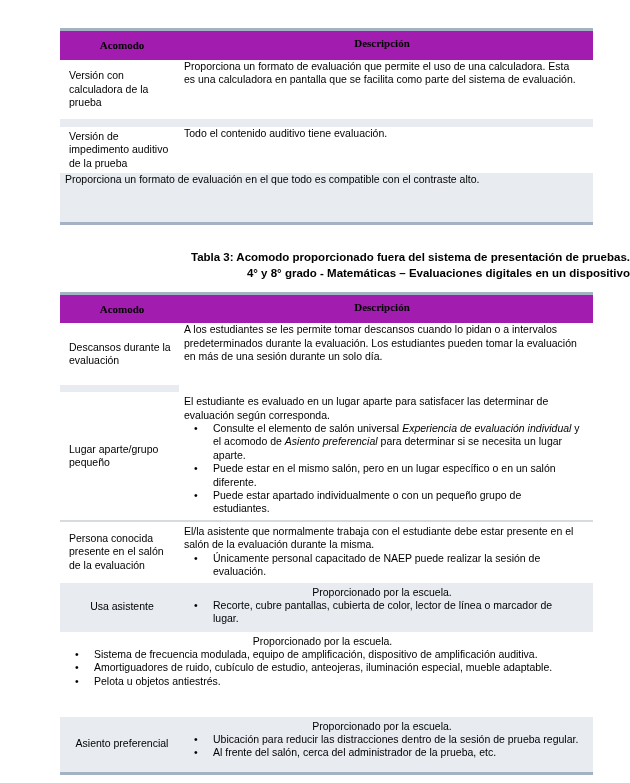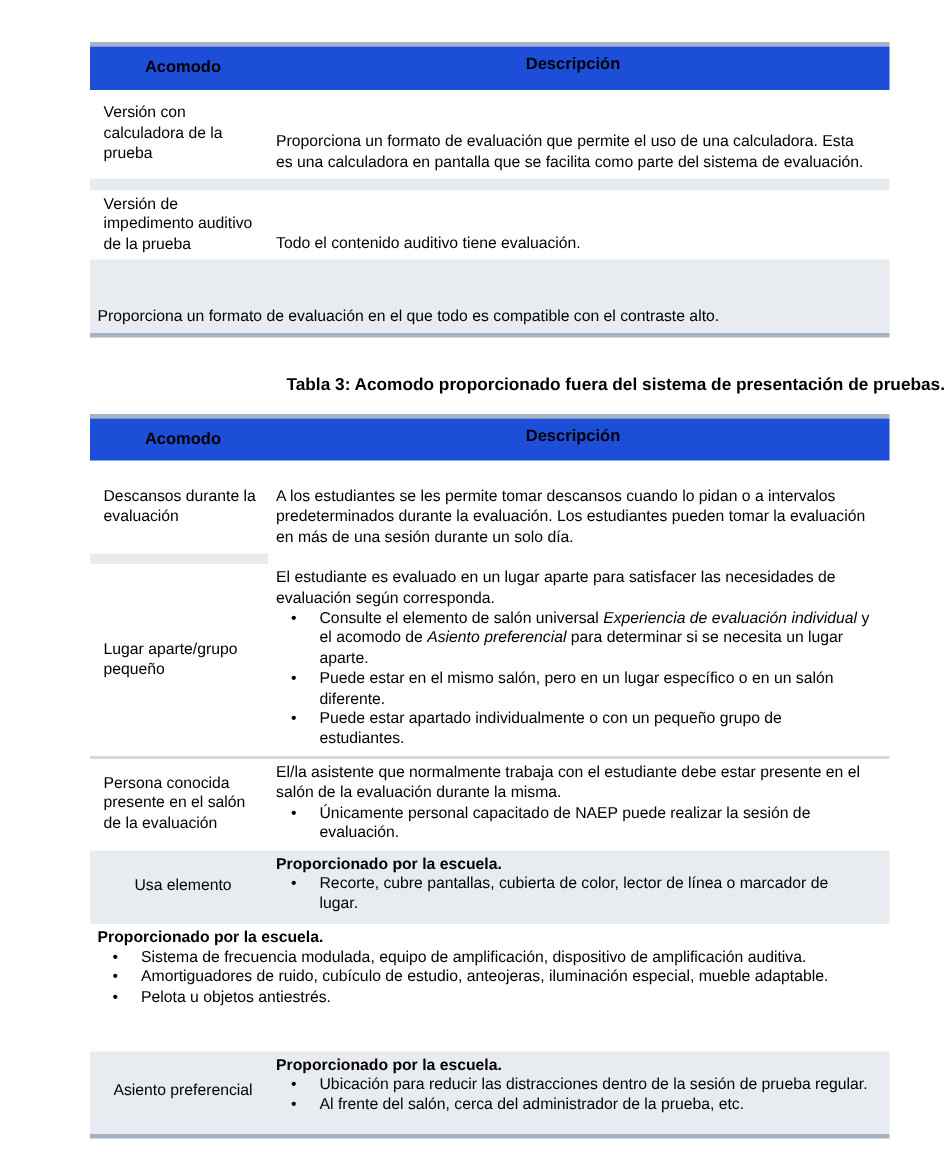--- a/index.html
+++ b/index.html
@@ -27,24 +27,24 @@
     flex: none; width: 119px;
     padding: 3px 4px 3px 9px;
     display: flex; align-items: center;
     font-size: 10.5px; line-height: 13.4px; justify-content: center;
   }
   .c2 {
     flex: 1 1 auto;
     padding: 0 13px 4px 5px;
     font-size: 10.5px; line-height: 13.4px;
   }
-  .c2.mid { display: flex; align-items: flex-end; }
+  .c2.mid { display: flex; align-items: flex-start; }
   .c2.top { padding-top: 3px; }
 
-  .hdr-row { background: #1d4ed8; }
+  .hdr-row { background: #a21caf; font-family: Liberation Serif, serif; }
   .hdr {
     font-weight: bold; font-size: 11px;
     display: flex; align-items: center; justify-content: center;
     text-align: center;
   }
 
   .sp-full { height: 8px; background: #e8ebf0; }
   .sp-left { height: 7px; display: flex; }
   .sp-left .sp-l { flex: none; width: 119px; background: #e8ebf0; }
   .sp-left .sp-r { flex: 1 1 auto; background: #ffffff; }
@@ -54,21 +54,21 @@
     margin-top: 24px;
     text-align: right;
     font-weight: bold;
     font-size: 11.5px; line-height: 16px;
   }
 
   ul.blist { list-style: none; }
   li.bitem { display: flex; padding-left: 10px; }
   .bmark { flex: none; width: 19px; }
   .btext { flex: 1 1 auto; }
-  .b { font-weight: bold; }
+  .b { font-weight: normal; text-align: center; }
   .i { font-style: italic; }
 </style>
 </head>
 <body>
 
 <div class="doc">
 
   <div class="tbl t1">
     <div class="row hdr-row" style="height:29px">
       <div class="c1 hdr">Acomodo</div>
@@ -97,20 +97,21 @@
 
     <div class="row shade" style="min-height:49px">
       <div class="c2 mid">
           <span>Proporciona un formato de evaluación en el que todo es compatible con el contraste alto.</span>
         </div>
     </div>
   </div>
 
   <div class="title-block">
     <div>Tabla 3: Acomodo proporcionado fuera del sistema de presentación de pruebas.</div>
+    <div>4° y 8° grado - Matemáticas – Evaluaciones digitales en un dispositivo</div>
   </div>
 
   <div class="tbl t2">
     <div class="row hdr-row" style="height:28px">
       <div class="c1 hdr">Acomodo</div>
       <div class="c2 hdr">Descripción</div>
     </div>
 
     <div class="row" style="min-height:62px">
       <div class="c1">
@@ -124,21 +125,21 @@
     <div class="sp-left">
       <div class="sp-l"></div>
       <div class="sp-r"></div>
     </div>
 
     <div class="row" style="min-height:116px">
       <div class="c1">
           <span>Lugar aparte/grupo pequeño</span>
         </div>
       <div class="c2 top">
-        <div>El estudiante es evaluado en un lugar aparte para satisfacer las necesidades de evaluación según corresponda.</div>
+        <div>El estudiante es evaluado en un lugar aparte para satisfacer las determinar de evaluación según corresponda.</div>
         <ul class="blist">
           <li class="bitem">
             <span class="bmark">•</span>
             <span class="btext"><span>Consulte el elemento de salón universal </span><span class="i">Experiencia de evaluación individual</span><span> y el acomodo de </span><span class="i">Asiento preferencial</span><span> para determinar si se necesita un lugar aparte.</span></span>
           </li>
           <li class="bitem">
             <span class="bmark">•</span>
             <span class="btext">Puede estar en el mismo salón, pero en un lugar específico o en un salón diferente.</span>
           </li>
           <li class="bitem">
@@ -161,21 +162,21 @@
           <li class="bitem">
             <span class="bmark">•</span>
             <span class="btext">Únicamente personal capacitado de NAEP puede realizar la sesión de evaluación.</span>
           </li>
         </ul>
       </div>
     </div>
 
     <div class="row shade" style="min-height:49px">
       <div class="c1">
-          <span>Usa elemento</span>
+          <span>Usa asistente</span>
         </div>
       <div class="c2 top">
         <div class="b">Proporcionado por la escuela.</div>
         <ul class="blist">
           <li class="bitem">
             <span class="bmark">•</span>
             <span class="btext">Recorte, cubre pantallas, cubierta de color, lector de línea o marcador de lugar.</span>
           </li>
         </ul>
       </div>

